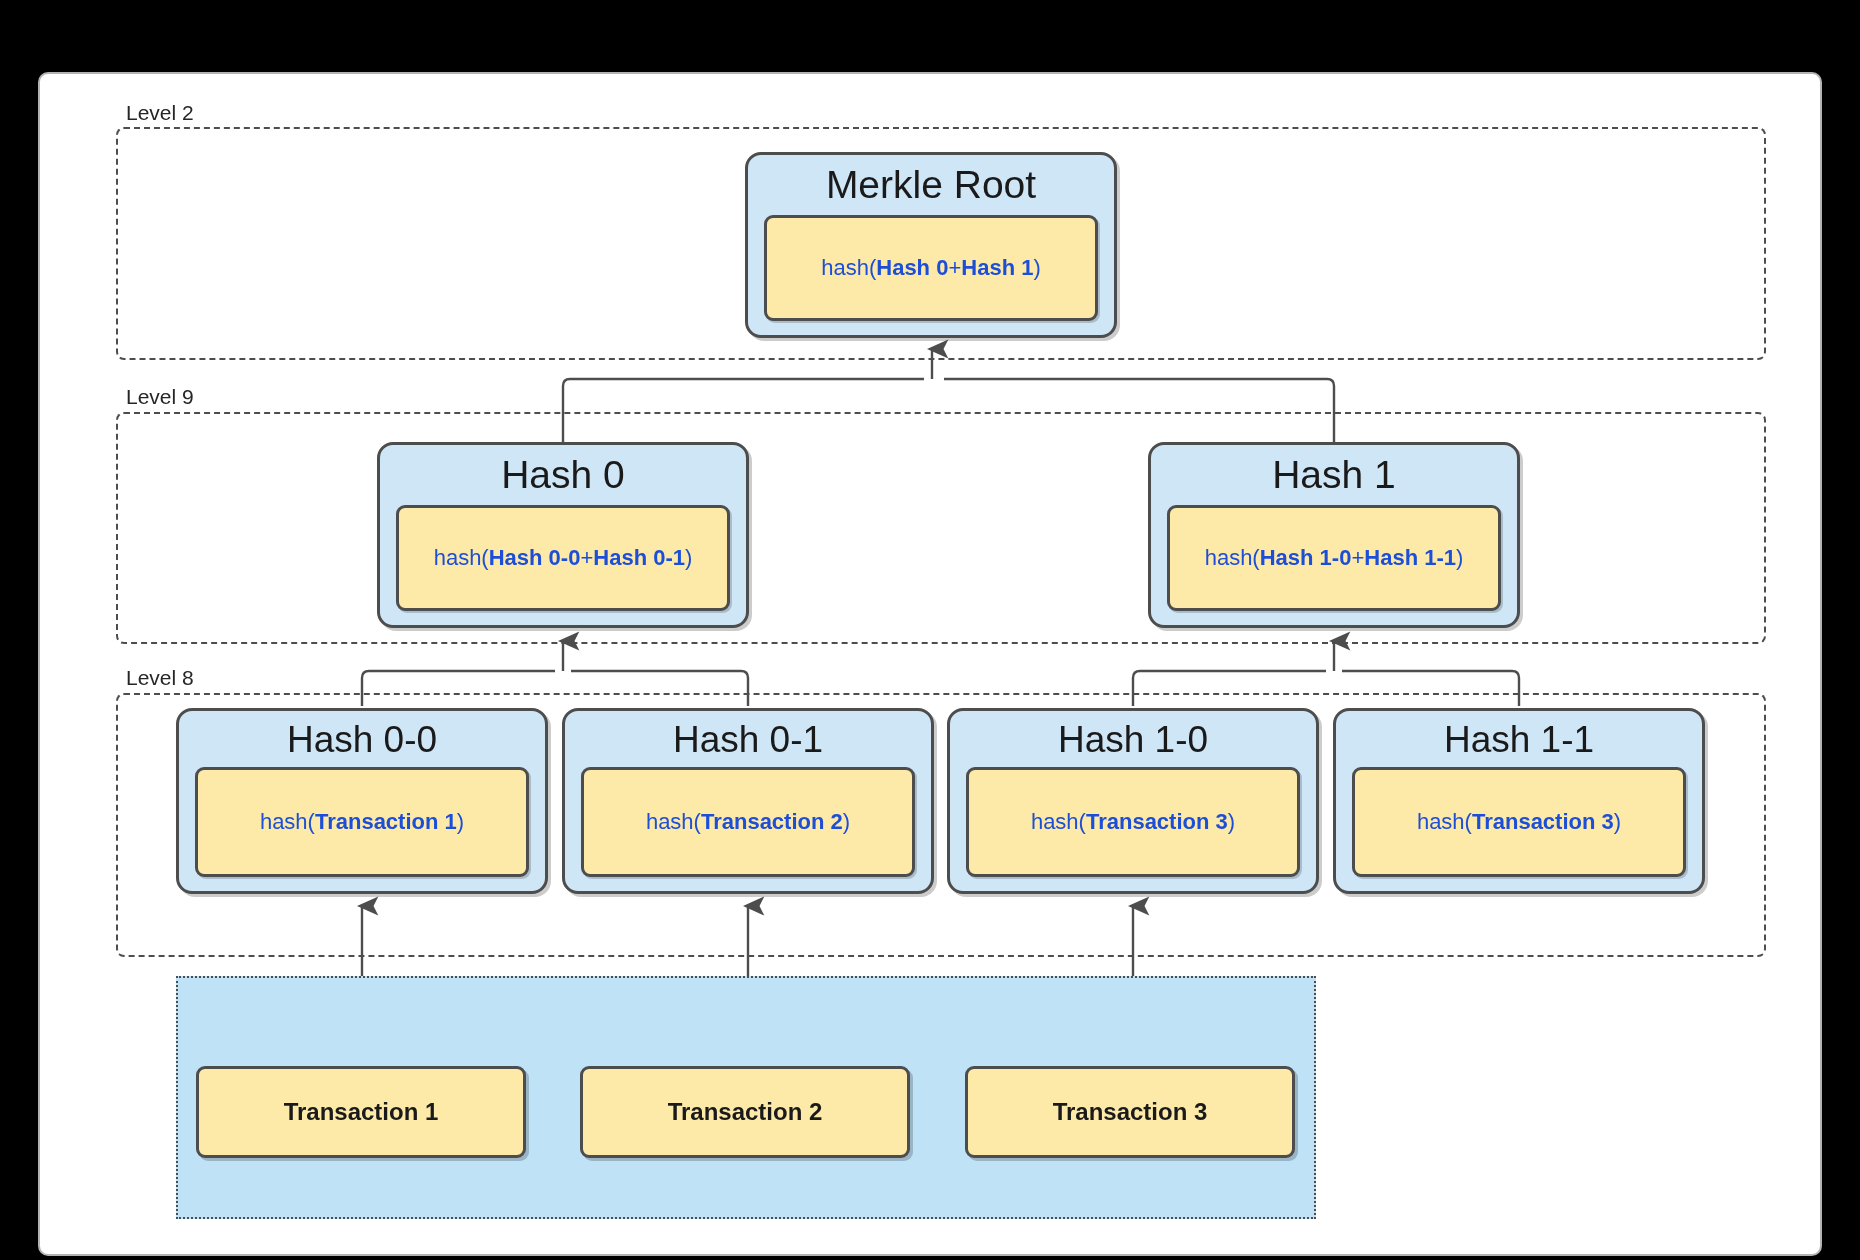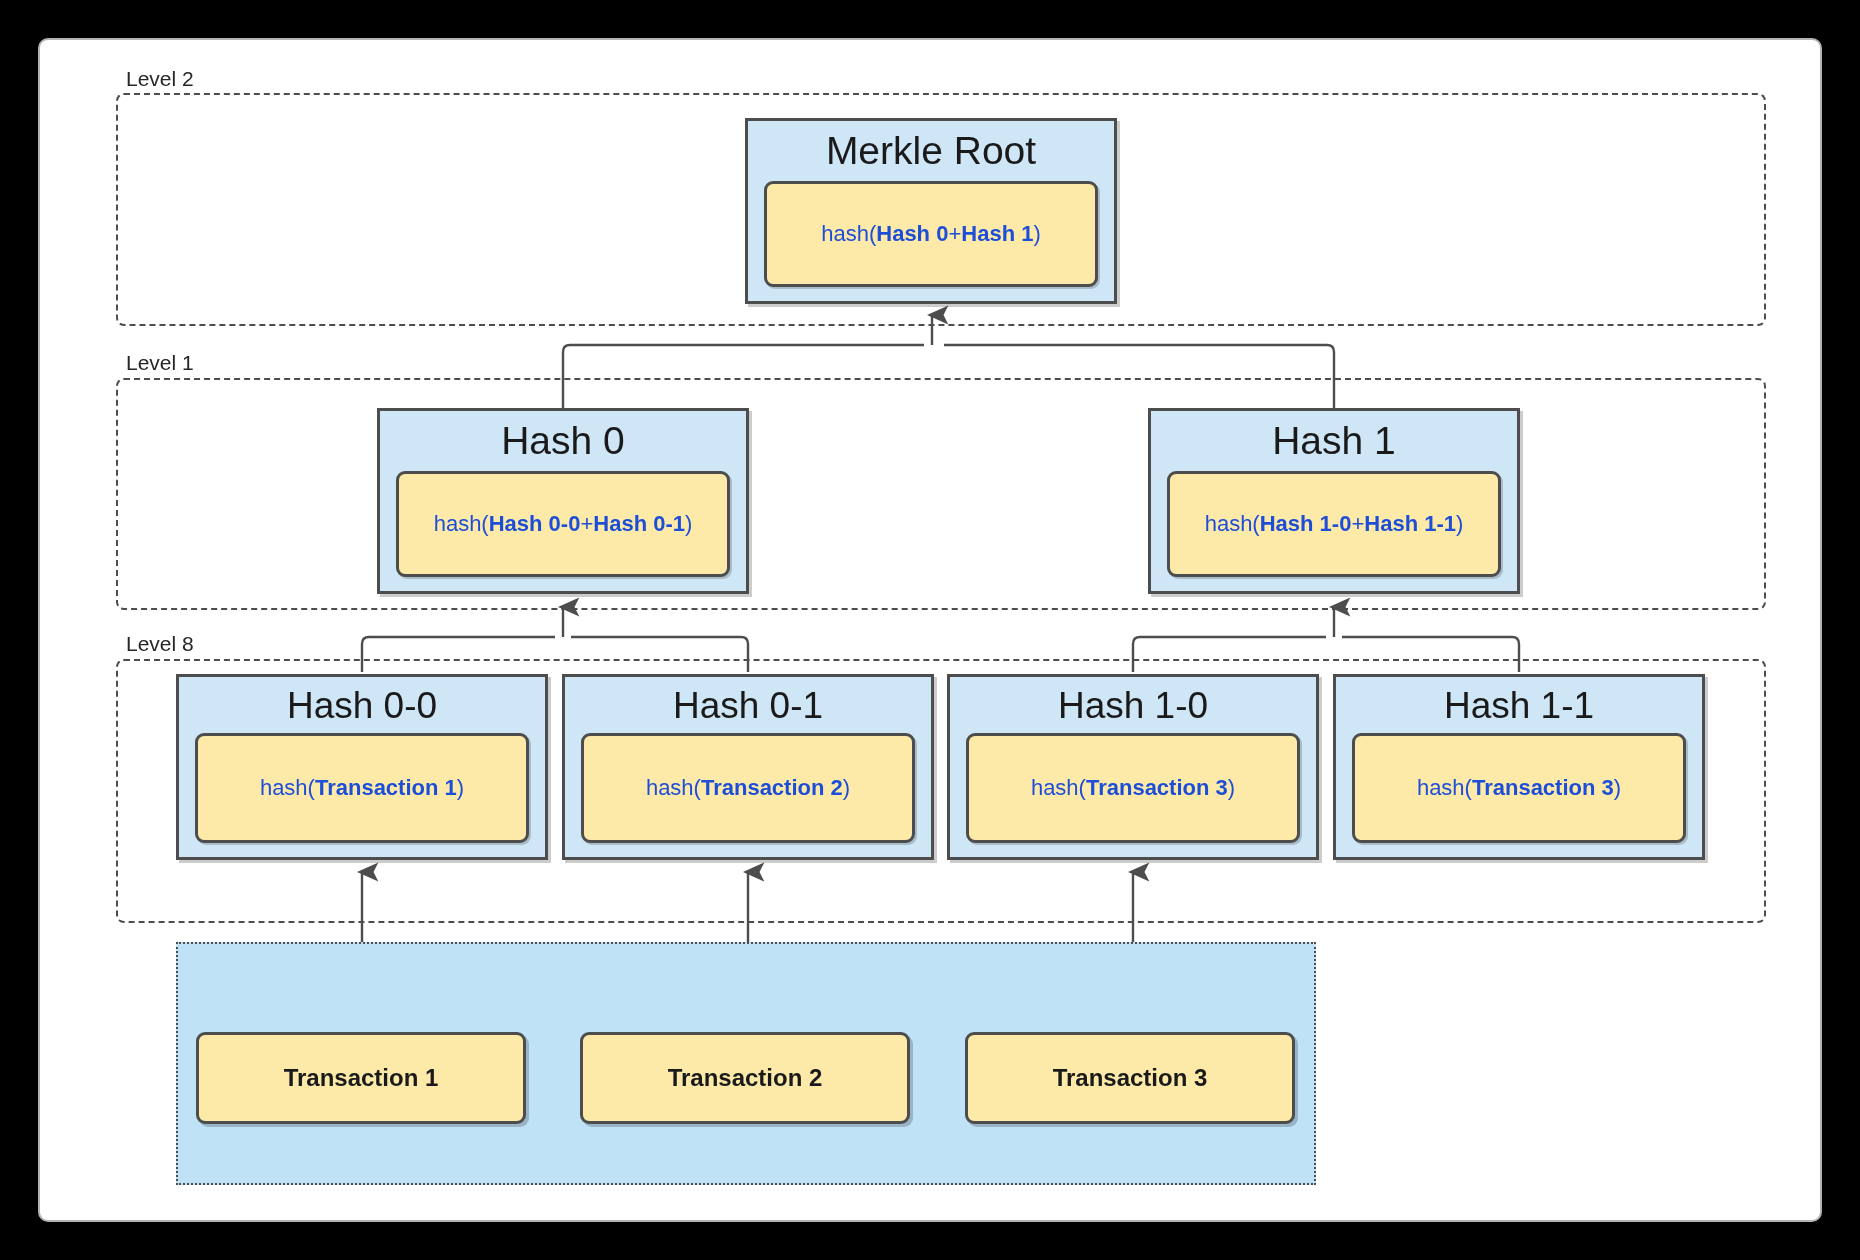--- a/index.html
+++ b/index.html
@@ -1,42 +1,42 @@
 <!DOCTYPE html>
 <html><head>
 <meta charset="utf-8">
 <style>
   html,body{margin:0;padding:0;}
   body{
     width:1860px;height:1260px;background:#000000;
     font-family:"Liberation Sans","DejaVu Sans",sans-serif;
     overflow:hidden;
   }
-  #canvas{position:relative;width:1860px;height:1204px;}
+  #canvas{position:relative;width:1860px;height:1204px;margin-top:34px;}
 
   .frame{
     position:absolute;left:38px;top:38px;width:1784px;height:1184px;
     background:#ffffff;border:2px solid #b3b3b3;border-radius:10px;
     box-sizing:border-box;
   }
 
   
   .levelbox{
     position:absolute;border:2px dashed #4d4d4d;border-radius:8px;
     box-sizing:border-box;background:transparent;
   }
   .levellabel{
     position:absolute;color:#262626;font-size:21px;line-height:21px;
     white-space:nowrap;
   }
 
   
   .node{
     position:absolute;box-sizing:border-box;
-    background:#cfe6f7;border:3px solid #4d4d4d;border-radius:0;
+    background:#cfe6f7;border:3px solid #4d4d4d;border-radius:16px;
     box-shadow:3px 3px 0 rgba(0,0,0,.20);
   }
   .node .title{
     position:absolute;left:0;right:0;top:7px;text-align:center;
     color:#1a1a1a;font-size:39px;line-height:45px;font-weight:400;
     white-space:nowrap;
   }
   .node .inner{
     position:absolute;left:16px;right:16px;top:60px;bottom:14px;
     background:#fdeaa8;border:3px solid #4d4d4d;border-radius:9px;
@@ -110,21 +110,21 @@
     <div class="title">Merkle Root</div>
     <div class="inner">
       <span>hash( </span>
         <b>Hash 0</b>
         <span> + </span>
         <b>Hash 1</b>
         <span> )</span>
     </div>
   </div>
 
-  <div class="levellabel" style="left:126px;top:352px;">Level 1</div>
+  <div class="levellabel" style="left:126px;top:352px;">Level 9</div>
   <div class="levelbox" style="left:116px;top:378px;width:1650px;height:232px;"></div>
 
   <div class="node" style="left:377px;top:408px;width:372px;height:186px;">
     <div class="title">Hash 0</div>
     <div class="inner">
       <span>hash( </span>
         <b>Hash 0-0</b>
         <span> + </span>
         <b>Hash 0-1</b>
         <span> )</span>

